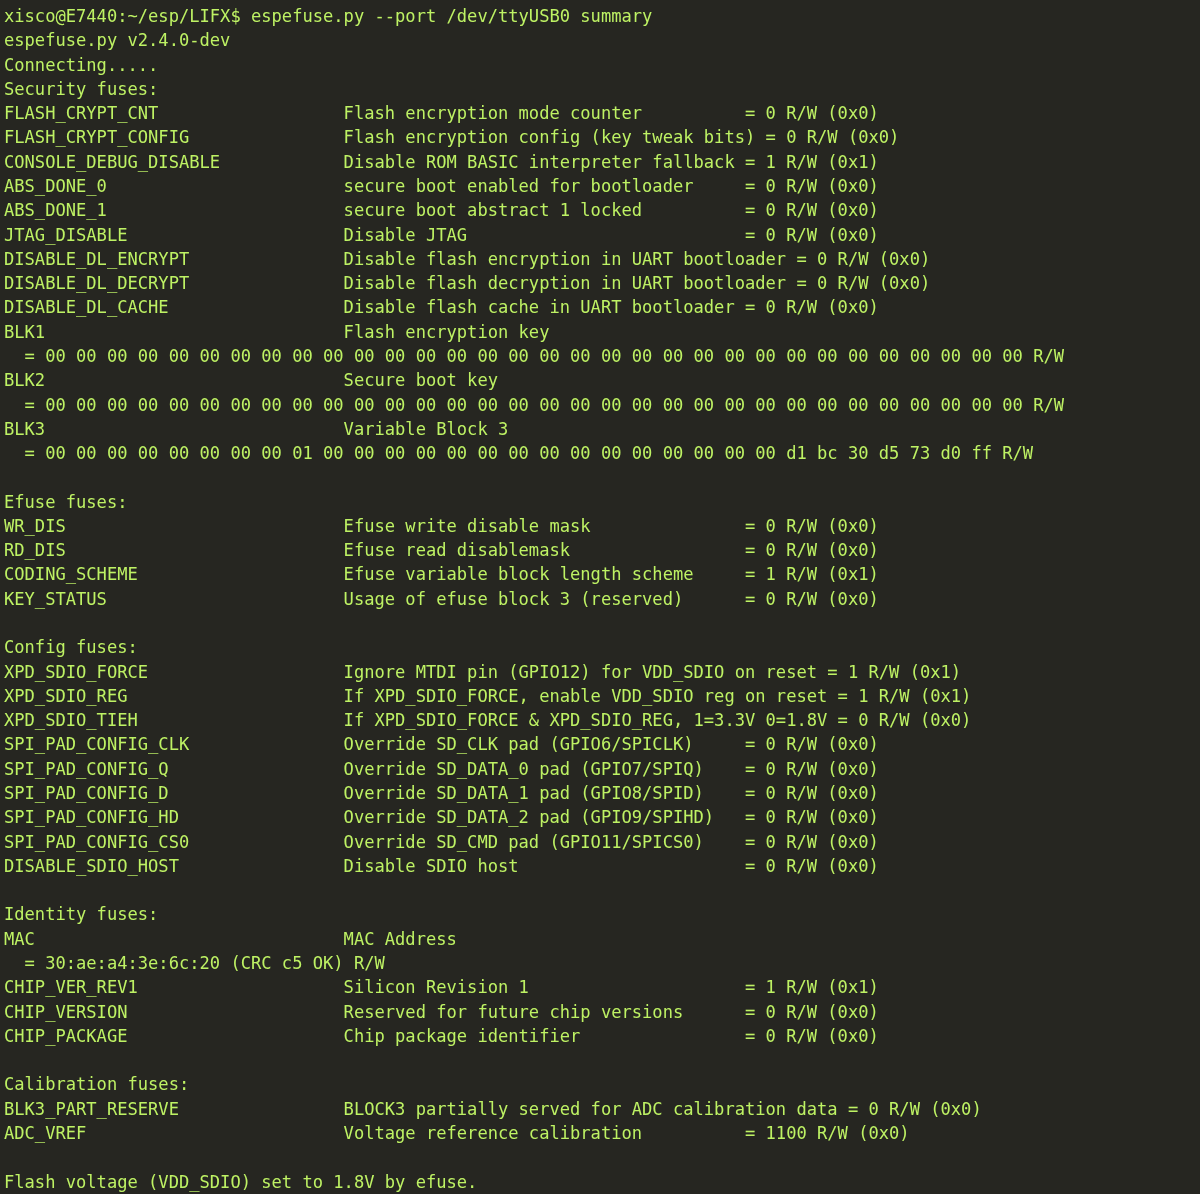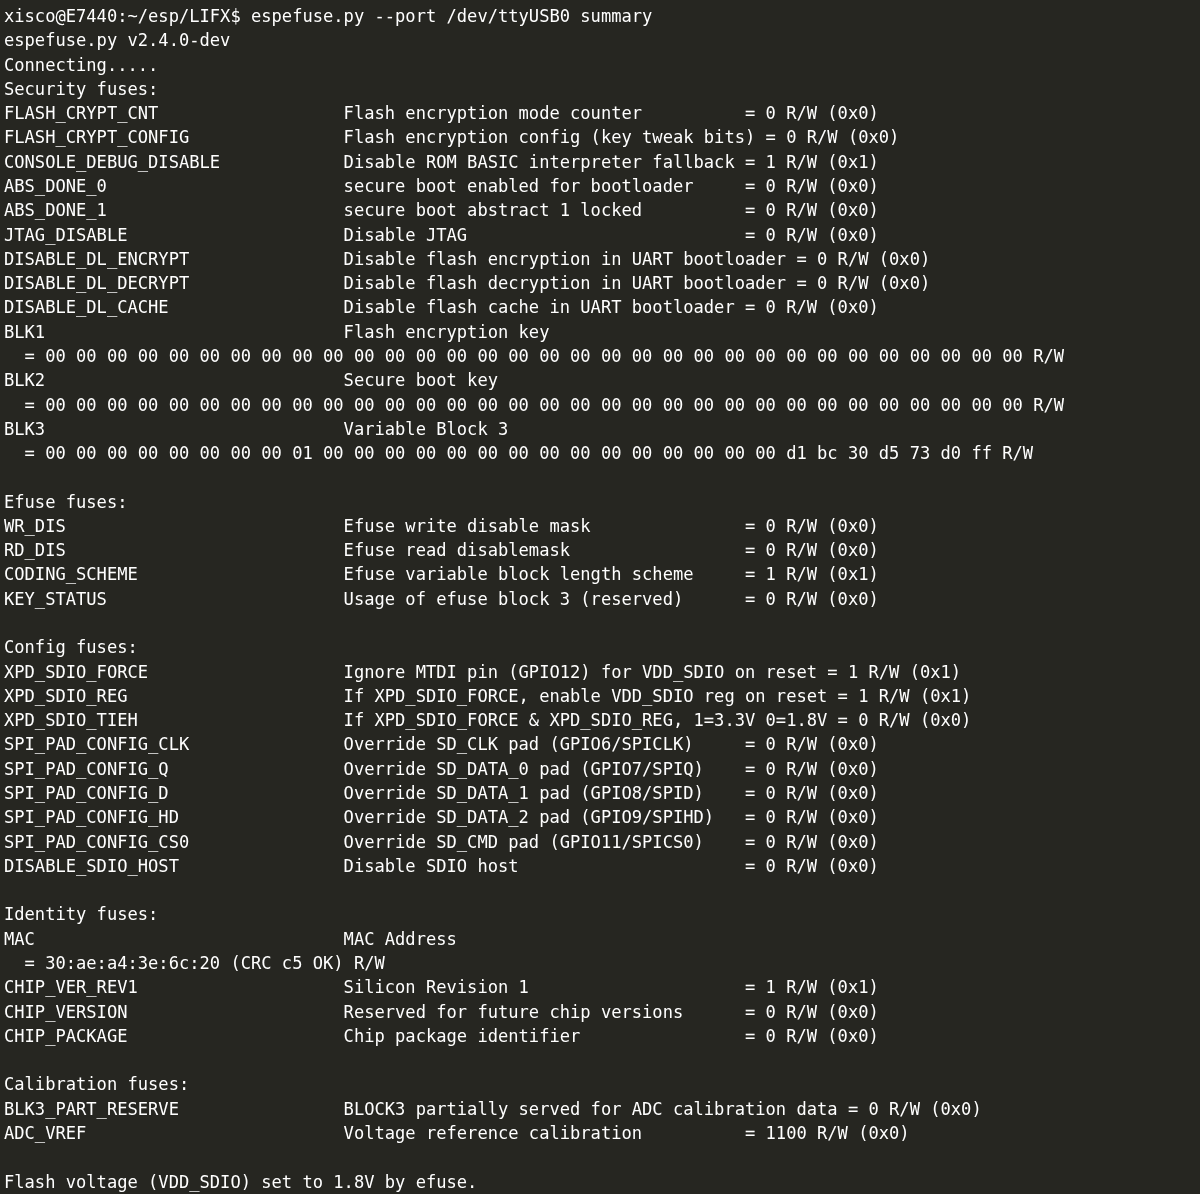--- a/index.html
+++ b/index.html
@@ -9,21 +9,21 @@
   }
   body {
     width: 1200px;
     height: 1194px;
     overflow: hidden;
   }
   #terminal {
     width: 1200px;
     height: 1194px;
     background: #262621;
-    color: #ffffff;
+    color: #bef264;
     font-family: "DejaVu Sans Mono", "Liberation Mono", monospace;
     font-size: 17.1px;
     line-height: 24.55px;
     letter-spacing: 0px;
     padding: 4px 0 0 4px;
     box-sizing: border-box;
     white-space: pre;
     overflow: hidden;
     -webkit-font-smoothing: antialiased;
   }

